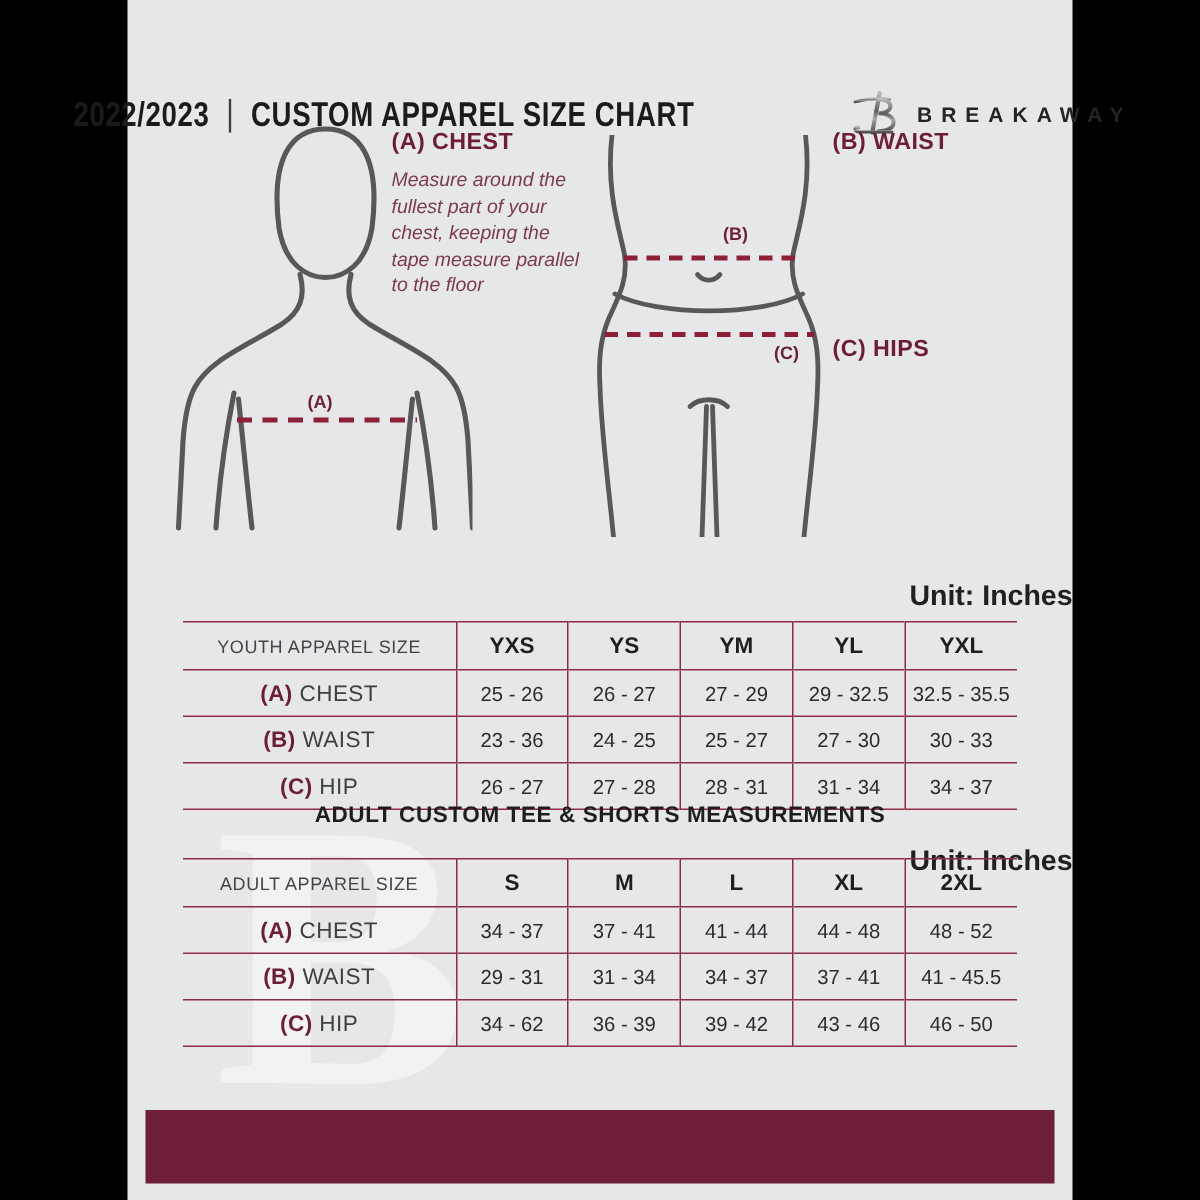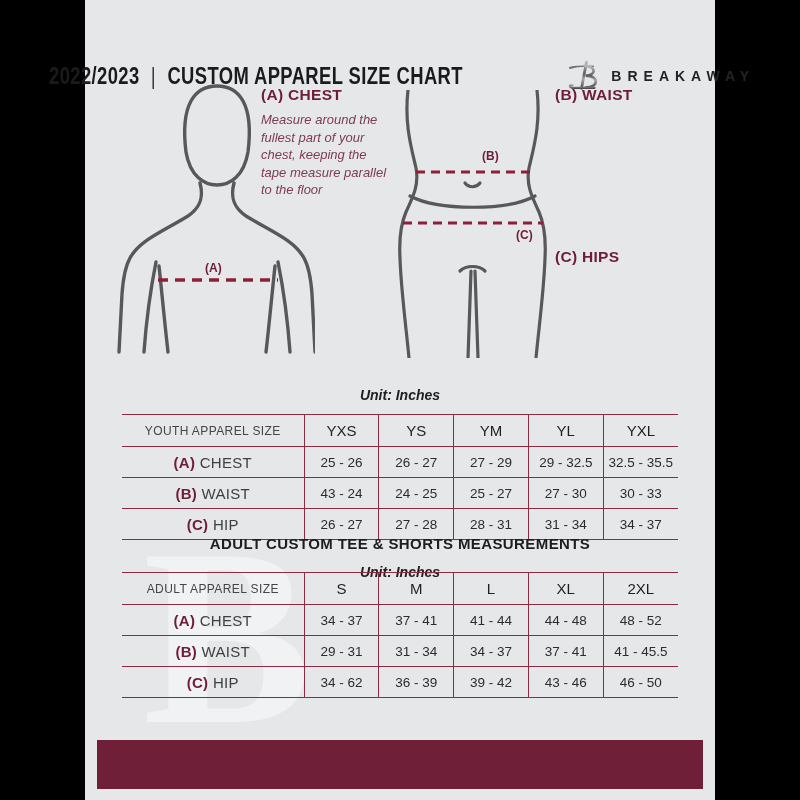--- a/index.html
+++ b/index.html
@@ -22,36 +22,36 @@
   .figure{position:absolute;}
   .guide-block{position:absolute;color:var(--accent-mid,#7d3a51);}
   .guide-label{font-size:15.5px;font-weight:bold;color:var(--accent-dark,#6e1d36);
                letter-spacing:.3px;margin:0 0 7px 0;}
   .guide-text{font-size:13px;line-height:1.35;font-style:italic;margin:0;white-space:pre-line;}
   .marker{position:absolute;font-size:12px;font-weight:bold;color:var(--accent-dark,#6e1d36);z-index:3;}
 
   
   .sec-title{position:absolute;left:0;right:0;text-align:center;
              font-size:15px;font-weight:bold;letter-spacing:.4px;color:#1e1e20;z-index:1;}
-  .sec-unit{position:absolute;left:0;right:0;text-align:center;
-            font-size:14px;font-weight:bold;font-style:italic;color:#202022;z-index:1;}
+  .sec-unit{position:absolute;left:0;right:0;text-align:right;
+            font-size:19px;font-weight:bold;color:#202022;z-index:1;}
   .tbl-wrap{position:absolute;left:37px;width:556px;z-index:1;}
   table.size-table{border-collapse:collapse;table-layout:fixed;width:556px;}
   table.size-table col.c-label{width:182px;}
   table.size-table col.c-val{width:74.8px;}
   table.size-table tr{border-top:1.6px solid var(--line,#8e2b44);
                       border-bottom:1.6px solid var(--line,#8e2b44);}
   table.size-table th,table.size-table td{border-left:1.3px solid var(--line,#8e2b44);
                       padding:0;text-align:center;vertical-align:middle;}
   table.size-table th:first-child,table.size-table td:first-child{border-left:none;}
   table.size-table thead tr{height:32px;}
   table.size-table tbody tr{height:31px;}
   th.h-label{text-align:left;padding-left:12px;font-weight:normal;
              font-size:12px;color:#454548;letter-spacing:.4px;}
-  th.h-size{font-size:15px;font-weight:normal;color:#1f1f21;}
+  th.h-size{font-size:15px;font-weight:bold;color:#1f1f21;}
   td.row-label{text-align:left;padding-left:13px;font-size:15px;color:#3f3f42;letter-spacing:.3px;}
   td.row-label .mk{font-weight:bold;color:var(--accent-dark,#6e1d36);}
   td.cell-val{font-size:13.5px;color:#2c2c2e;}
 
   
   .watermark{position:absolute;left:58px;top:518px;z-index:0;
              font-family:"Liberation Serif",serif;font-weight:bold;font-size:252px;
              line-height:.95;color:#fbfbfd;opacity:.55;pointer-events:none;}
   .footer-bar{position:absolute;left:12px;top:740px;width:606px;height:49px;
               background:var(--footer,#6f2038);z-index:2;}
@@ -133,21 +133,21 @@
         <p class="guide-label">(A) CHEST</p>
         <p class="guide-text">Measure around the
 fullest part of your
 chest, keeping the
 tape measure parallel
 to the floor</p>
       </div>
       <div class="guide-block" style="left:470px;top:8px;width:152px;">
         <p class="guide-label">(B) WAIST</p>
       </div>
-      <div class="guide-block" style="left:470px;top:146px;width:156px;margin-top:24px;">
+      <div class="guide-block" style="left:470px;top:146px;width:156px;">
         <p class="guide-label">(C) HIPS</p>
       </div>
     </div>
 
     <div class="watermark">B</div>
 
     <div class="sec-unit" style="top:387px;">Unit: Inches</div>
     <div class="tbl-wrap" style="top:414px;">
       <table class="size-table">
         <colgroup>
@@ -172,21 +172,21 @@
             <tr>
               <td class="row-label"><span class="mk">(A)</span> CHEST</td>
               <td class="cell-val">25 - 26</td>
               <td class="cell-val">26 - 27</td>
               <td class="cell-val">27 - 29</td>
               <td class="cell-val">29 - 32.5</td>
               <td class="cell-val">32.5 - 35.5</td>
             </tr>
             <tr>
               <td class="row-label"><span class="mk">(B)</span> WAIST</td>
-              <td class="cell-val">43 - 24</td>
+              <td class="cell-val">23 - 36</td>
               <td class="cell-val">24 - 25</td>
               <td class="cell-val">25 - 27</td>
               <td class="cell-val">27 - 30</td>
               <td class="cell-val">30 - 33</td>
             </tr>
             <tr>
               <td class="row-label"><span class="mk">(C)</span> HIP</td>
               <td class="cell-val">26 - 27</td>
               <td class="cell-val">27 - 28</td>
               <td class="cell-val">28 - 31</td>

